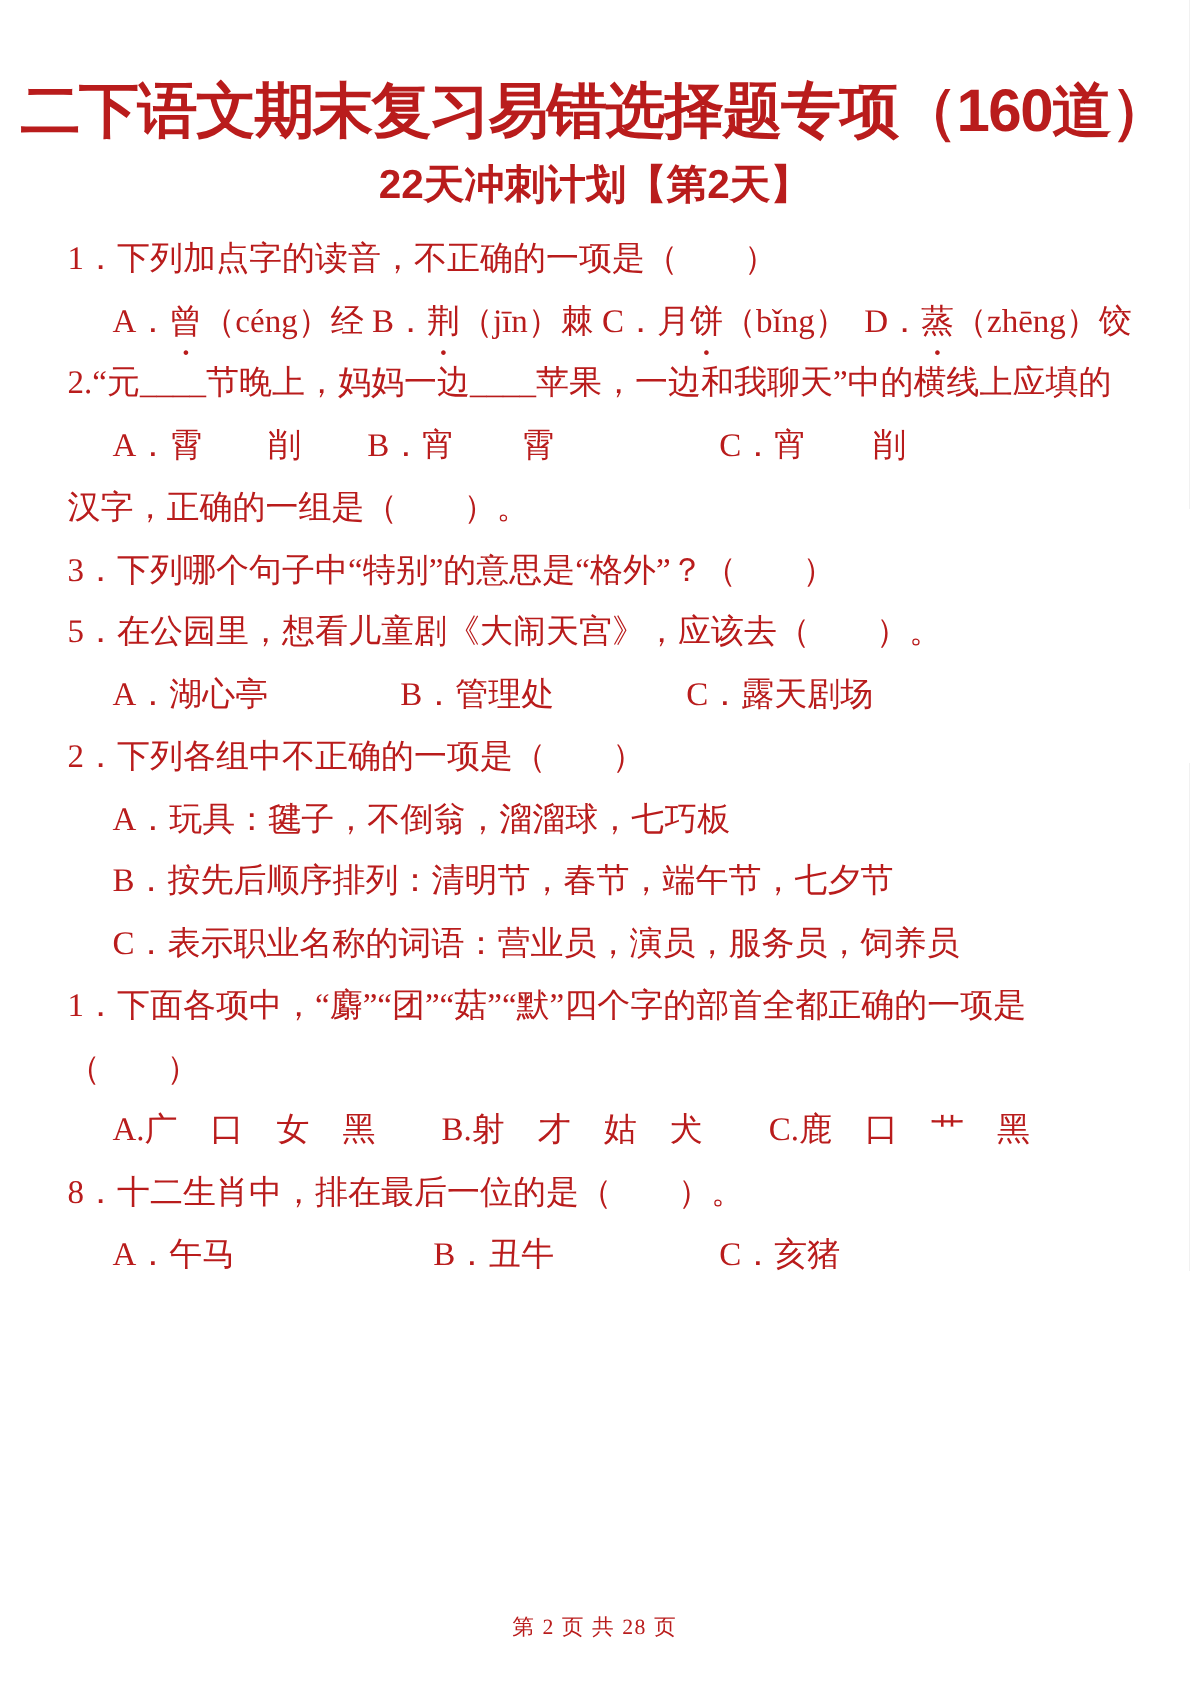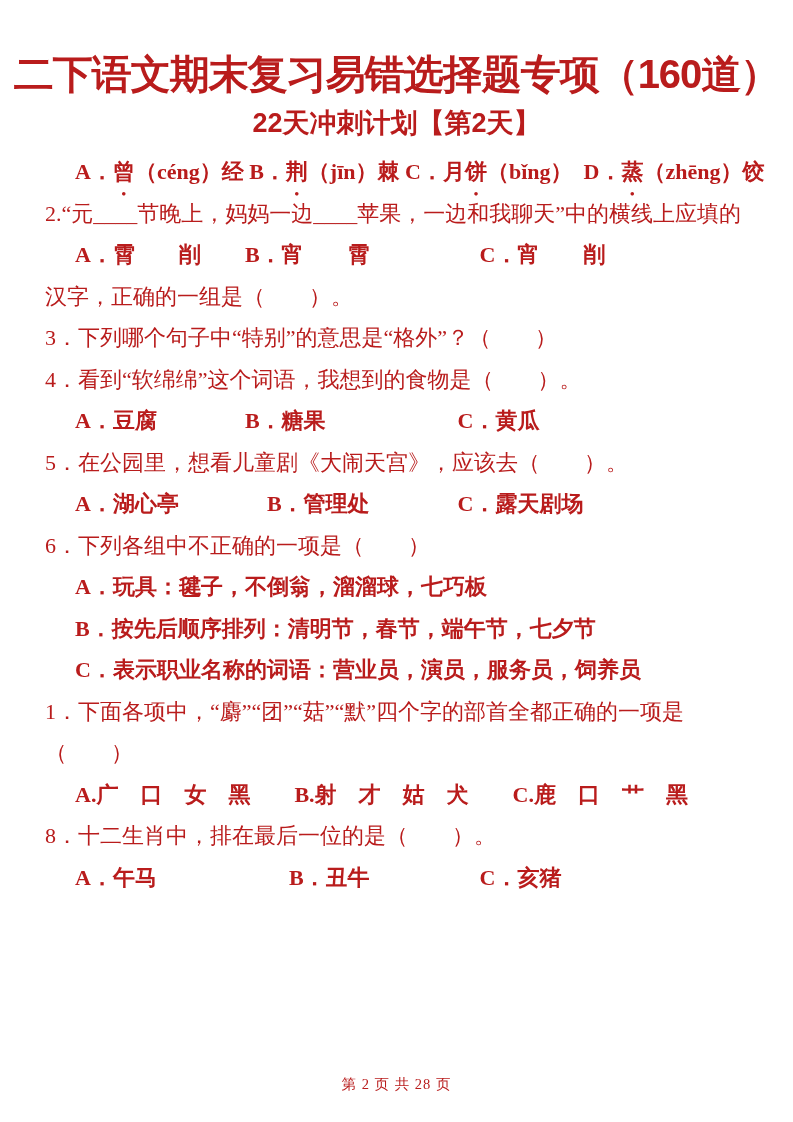--- a/index.html
+++ b/index.html
@@ -36,21 +36,21 @@
   .content {
     margin-top: 12px;
     padding-left: 45px;
     padding-right: 20px;
     font-size: 22px;
   }
   .line {
     line-height: 41.5px;
     white-space: pre;
   }
-  .opt { padding-left: 30px; font-weight: bold; }
+  .opt { padding-left: 30px; }
   .emph { position: relative; display: inline-block; }
   .emph::after {
     content: "\2022";
     position: absolute;
     left: 50%;
     bottom: -7px;
     transform: translateX(-50%);
     font-size: 13px;
     line-height: 1;
   }
@@ -68,45 +68,42 @@
 <body>
 
 <div class="page">
 
   <h1 class="doc-title">二下语文期末复习易错选择题专项（160道）</h1>
   <h2 class="doc-subtitle">22天冲刺计划【第2天】</h2>
 
   <div class="content">
 
     <div>
+      <div class="line">1．下列加点字的读音，不正确的一项是（　　）</div>
       <div class="line opt"><span>A．</span><span class="emph">曾</span><span>（céng）经 B．</span><span class="emph">荆</span><span>（jīn）棘 C．月</span><span class="emph">饼</span><span>（bǐng）  D．</span><span class="emph">蒸</span><span>（zhēng）饺</span></div>
     </div>
 
     <div>
       <div class="line">2.“元____节晚上，妈妈一边____苹果，一边和我聊天”中的横线上应填的</div>
       <div class="line opt">A．霄　　削　　B．宵　　霄　　　　　C．宵　　削</div>
       <div class="line">汉字，正确的一组是（　　）。</div>
     </div>
 
     <div>
       <div class="line">3．下列哪个句子中“特别”的意思是“格外”？（　　）</div>
     </div>
 
-    <div>
-      <div class="line">4．看到“软绵绵”这个词语，我想到的食物是（　　）。</div>
-      <div class="line opt">A．豆腐　　　　B．糖果　　　　　　C．黄瓜</div>
-    </div>
 
     <div>
       <div class="line">5．在公园里，想看儿童剧《大闹天宫》，应该去（　　）。</div>
       <div class="line opt">A．湖心亭　　　　B．管理处　　　　C．露天剧场</div>
     </div>
 
     <div>
-      <div class="line">6．下列各组中不正确的一项是（　　）</div>
+      <div class="line">2．下列各组中不正确的一项是（　　）</div>
       <div class="line opt">A．玩具：毽子，不倒翁，溜溜球，七巧板</div>
       <div class="line opt">B．按先后顺序排列：清明节，春节，端午节，七夕节</div>
       <div class="line opt">C．表示职业名称的词语：营业员，演员，服务员，饲养员</div>
     </div>
 
     <div>
       <div class="line">1．下面各项中，“麝”“团”“菇”“默”四个字的部首全都正确的一项是</div>
       <div class="line">（　　）</div>
       <div class="line opt">A.广　口　女　黑　　B.射　才　姑　犬　　C.鹿　口　艹　黑</div>
     </div>

